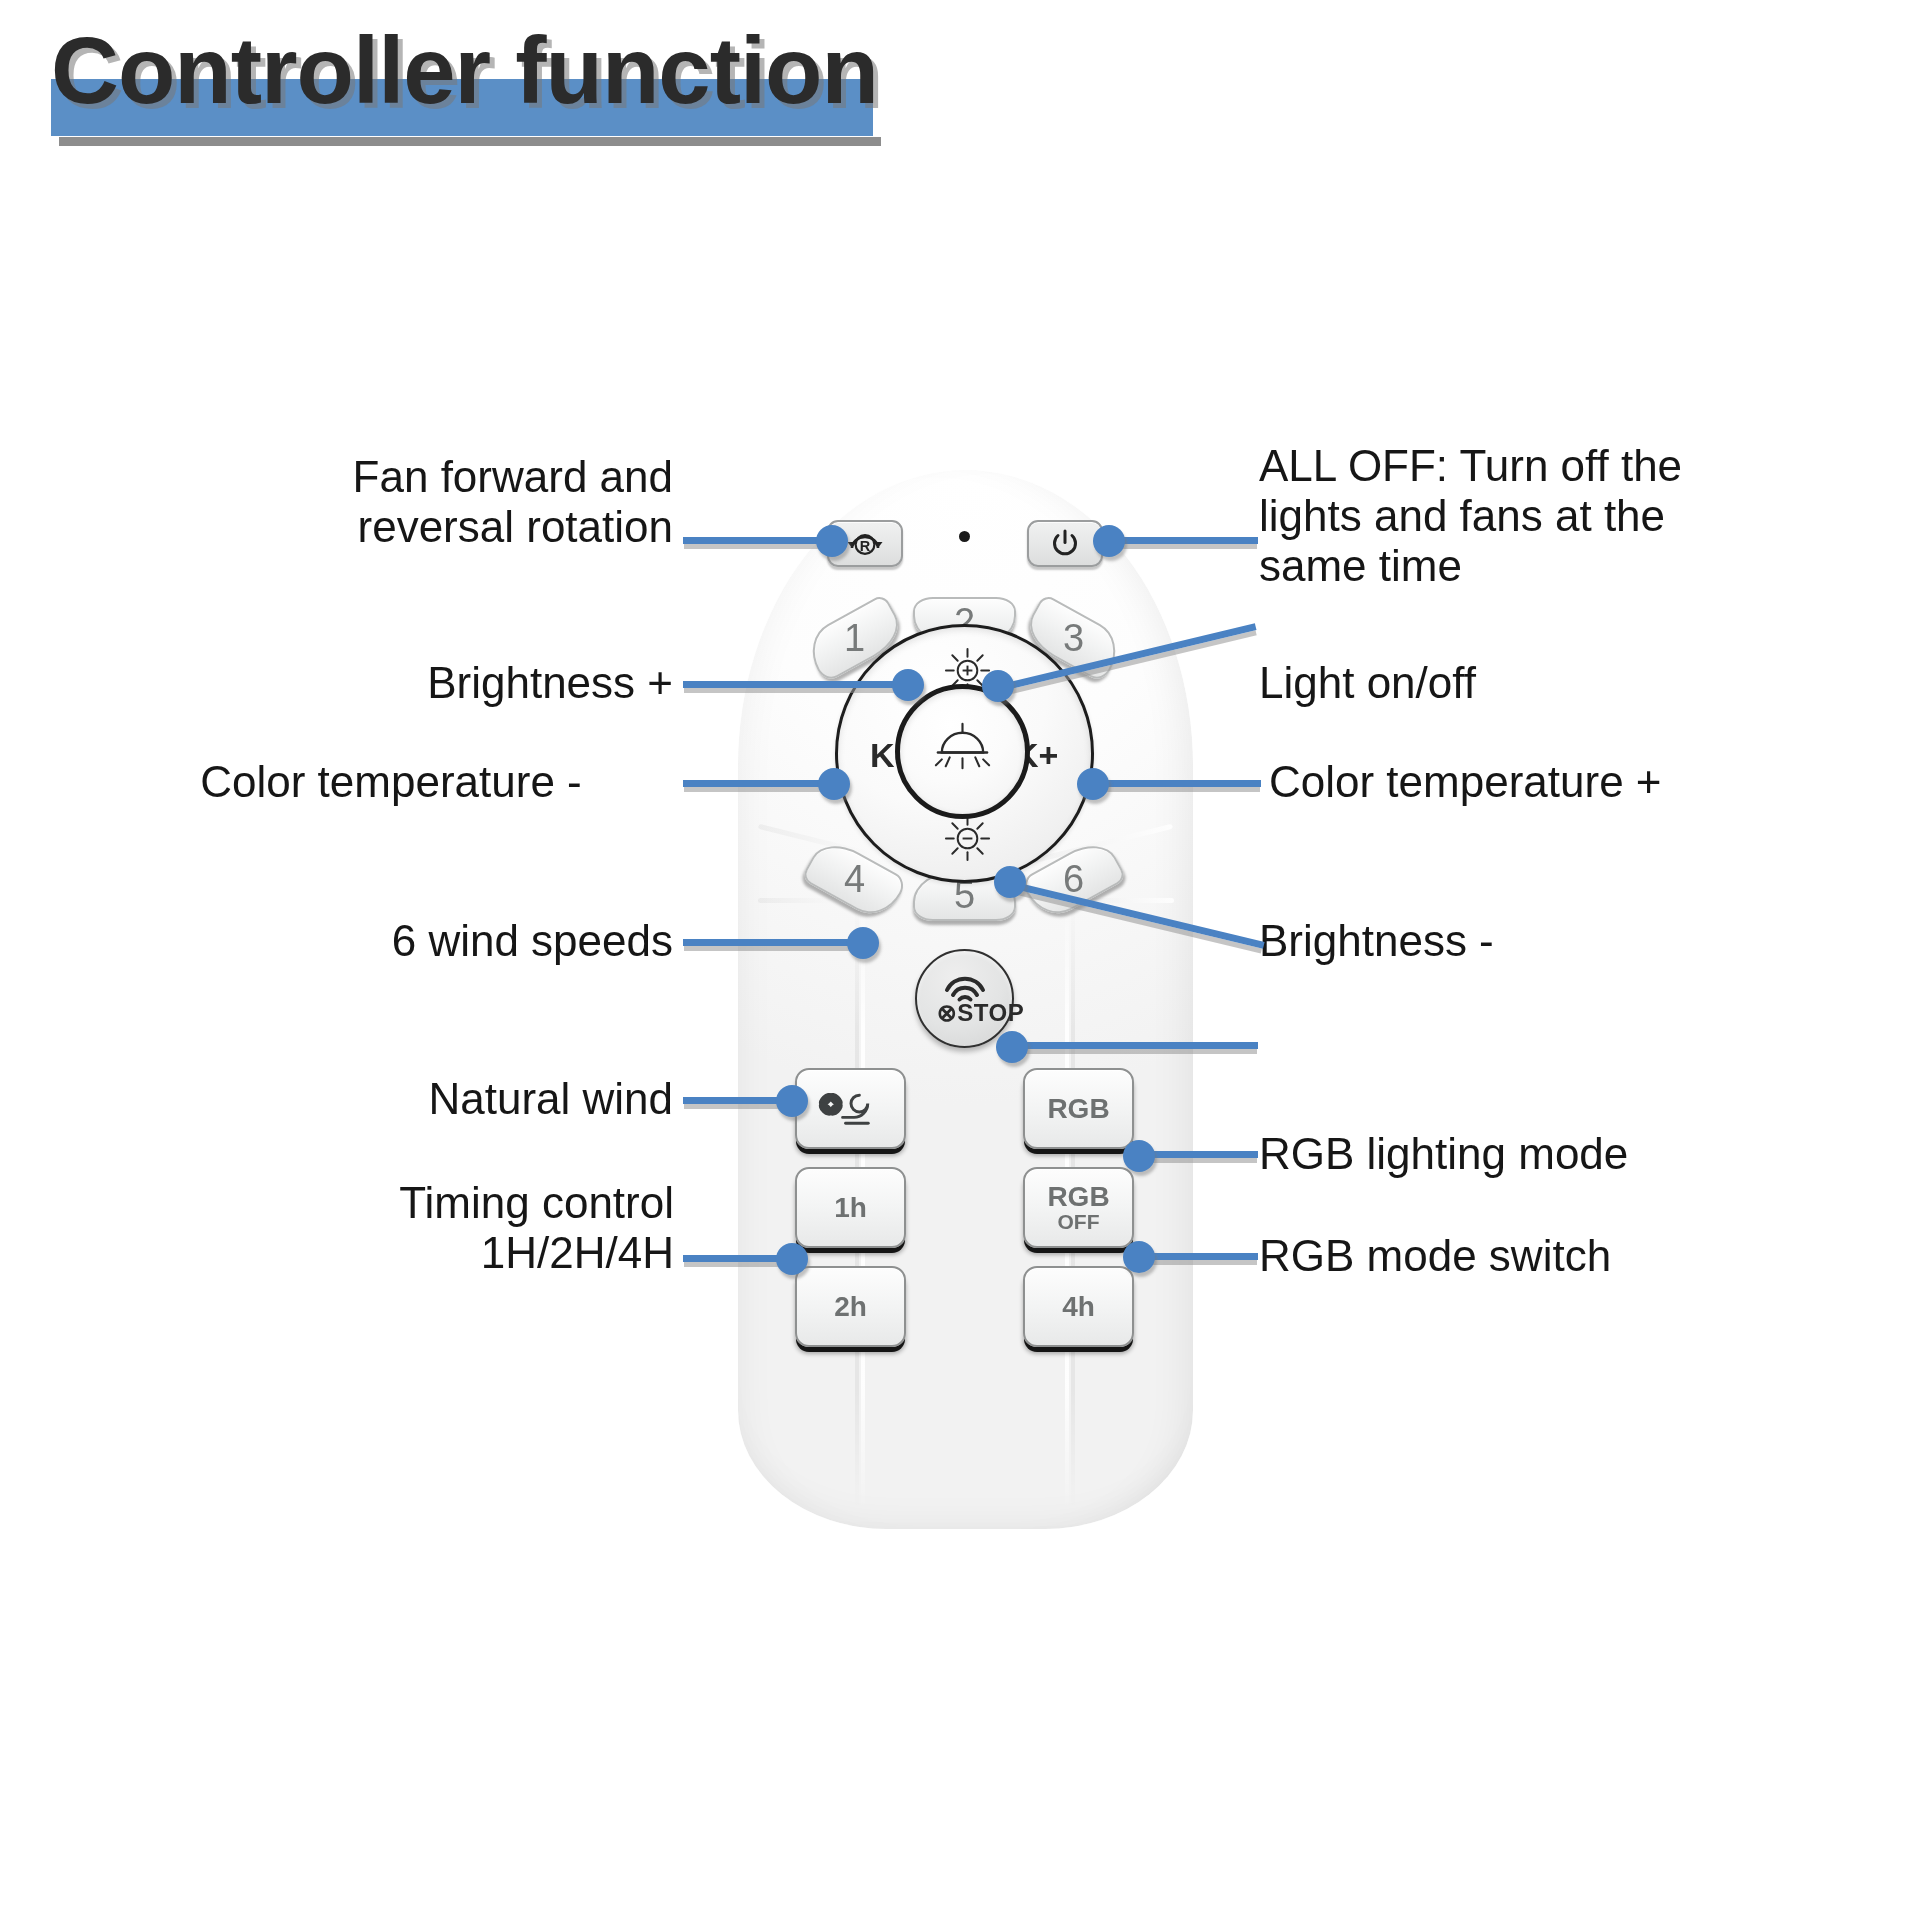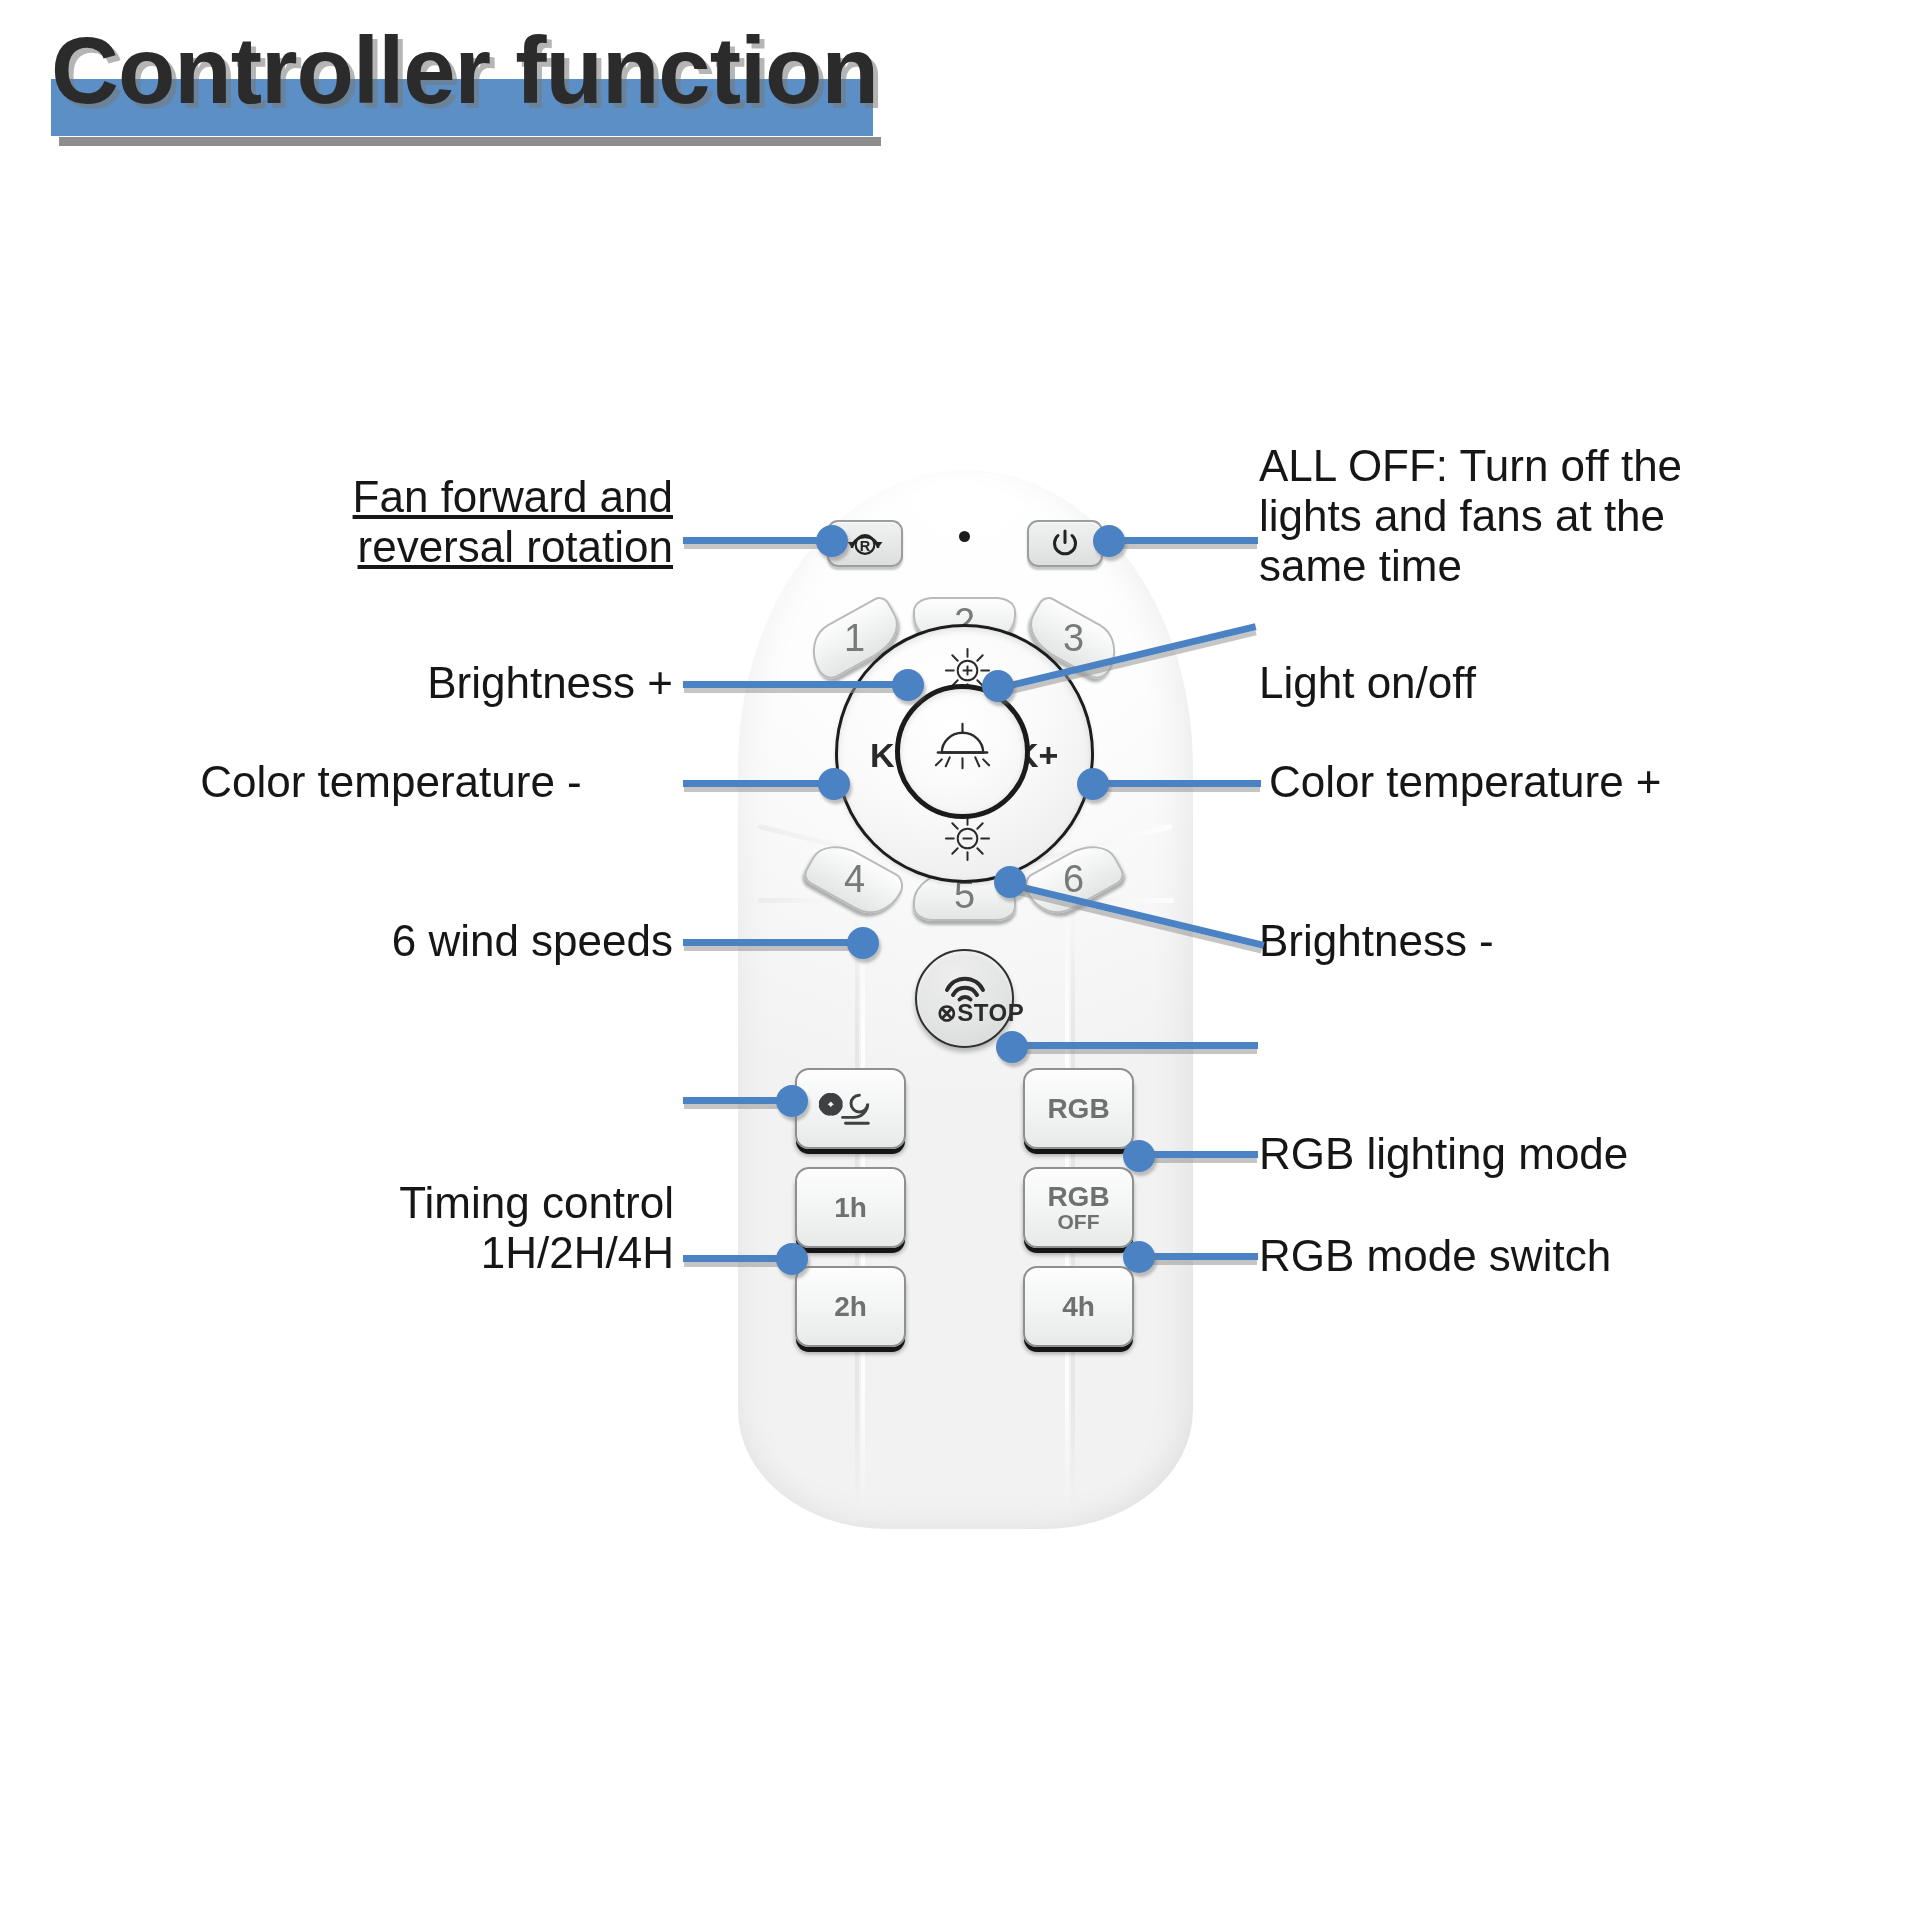--- a/index.html
+++ b/index.html
@@ -332,25 +332,26 @@
     </div>
     <div class="rectbtn" style="left:285px; top:697px;">
       <span class="main">RGB</span>
       <span class="sub">OFF</span>
     </div>
     <div class="rectbtn" style="left:285px; top:796px;">
       <span class="main">4h</span>
     </div>
   </div>
 
-  <div class="label right-al" style="left:158px; top:472px; width:515px;text-decoration:underline;">Fan forward and
+  <div class="label right-al" style="left:158px; top:452px; width:515px;">Fan forward and
 reversal rotation</div>
   <div class="label right-al" style="left:257px; top:658px; width:416px;">Brightness +</div>
   <div class="label right-al" style="left:109px; top:757px; width:564px;text-align:center;">Color temperature -</div>
   <div class="label right-al" style="left:218px; top:916px; width:455px;">6 wind speeds</div>
+  <div class="label right-al" style="left:277px; top:1074px; width:396px;">Natural wind</div>
   <div class="label right-al" style="left:248px; top:1178px; width:426px;">Timing control
 1H/2H/4H</div>
 
   <div class="label left-al" style="left:1259px; top:441px; width:614px;">ALL OFF: Turn off the
 lights and fans at the
 same time</div>
   <div class="label left-al" style="left:1259px; top:658px; width:554px;">Light on/off</div>
   <div class="label left-al" style="left:1225px; top:757px; width:614px;margin-left:44px;">Color temperature +</div>
   <div class="label left-al" style="left:1259px; top:916px; width:554px;">Brightness -</div>
   <div class="label left-al" style="left:1259px; top:1129px; width:614px;">RGB lighting mode</div>

